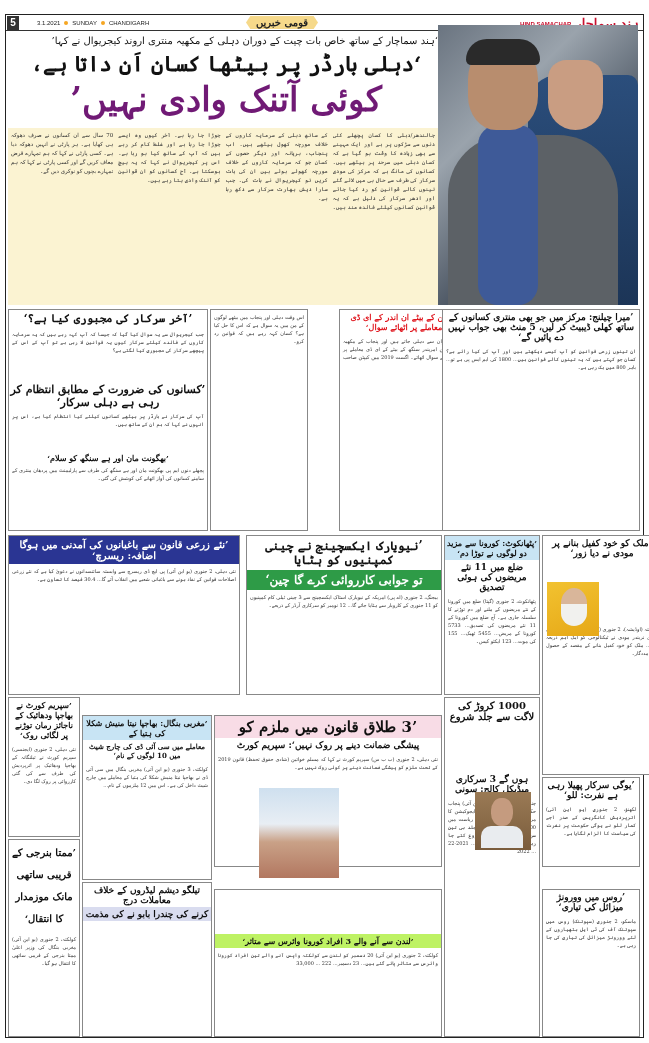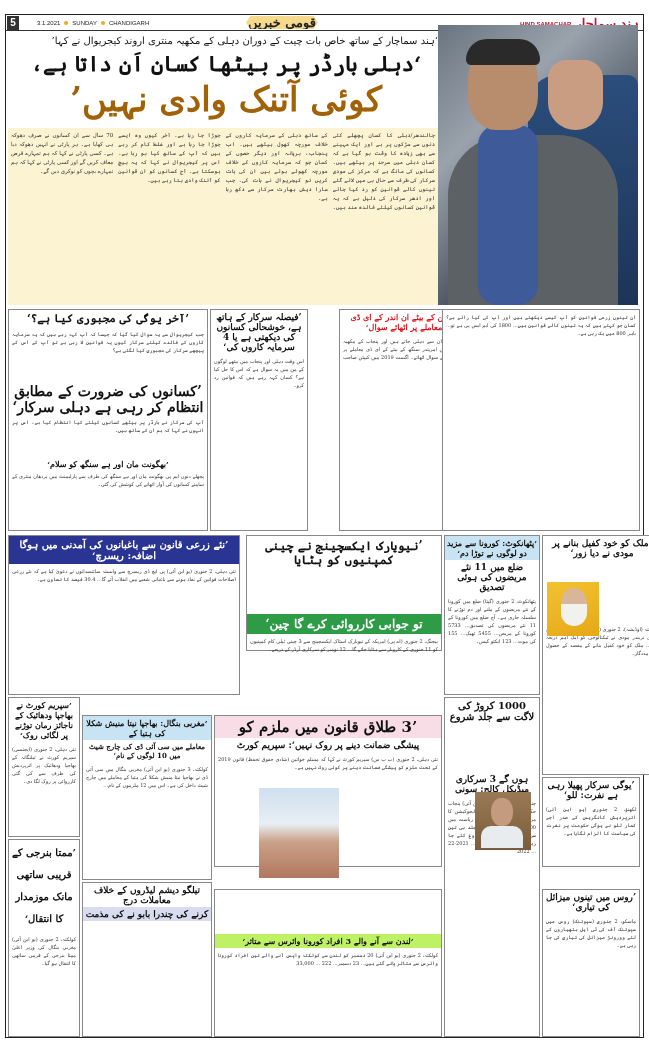--- a/index.html
+++ b/index.html
@@ -3,46 +3,46 @@
 <meta charset="utf-8">
 <style>
   * { box-sizing: border-box; margin: 0; padding: 0; }
   body { width: 649px; height: 1043px; background: #fff; font-family: "DejaVu Sans", sans-serif; position: relative; overflow: hidden; }
   .page { position: absolute; left: 5px; top: 14px; width: 639px; height: 1024px; border: 1px solid #222; background: #fff; }
   
   .hdr { position: absolute; left: 0; top: 0; width: 637px; height: 16px; border-bottom: 1px solid #333; display: flex; align-items: center; font-family: "Liberation Sans", sans-serif; font-size: 6px; }
   .pgno { background: #333; color: #fff; font-size: 10px; font-weight: bold; width: 12px; height: 14px; display: flex; align-items: center; justify-content: center; margin-left: 1px; }
   .hdr-meta { display: flex; gap: 4px; align-items: center; margin-left: 18px; color: #222; }
   .dot { width: 4px; height: 4px; border-radius: 50%; background: #f5a623; display: inline-block; }
-  .section-tab { position: absolute; left: 240px; top: 1px; width: 72px; height: 13px; background: #f6d98a; clip-path: polygon(6% 0, 94% 0, 100% 50%, 94% 100%, 6% 100%, 0 50%); display: flex; align-items: center; justify-content: center; font-family: "DejaVu Serif", serif; font-size: 13px; font-weight: bold; color: #222; direction: rtl; }
+  .section-tab { position: absolute; left: 240px; top: 1px; width: 72px; height: 13px; background: #f6d98a; clip-path: polygon(6% 0, 94% 0, 100% 50%, 94% 100%, 6% 100%, 0 50%); display: flex; align-items: center; justify-content: center; font-family: "DejaVu Serif", serif; font-size: 10px; font-weight: bold; color: #222; direction: rtl; }
   .brand { position: absolute; right: 4px; top: 1px; display: flex; align-items: center; gap: 4px; }
   .brand-en { font-size: 6px; font-weight: bold; color: #c8102e; }
   .brand-ur { font-family: "DejaVu Serif", serif; color: #c8102e; font-size: 13px; font-weight: bold; direction: rtl; }
   
   .kicker { position: absolute; left: 2px; top: 20px; width: 430px; font-family: "DejaVu Serif", serif; font-size: 10px; direction: rtl; text-align: right; color: #111; }
   .headline1 { position: absolute; left: 10px; top: 36px; width: 420px; font-family: "DejaVu Serif", serif; font-size: 21px; font-weight: bold; direction: rtl; text-align: center; color: #111; }
-  .headline2 { position: absolute; left: 10px; top: 66px; width: 420px; font-family: "DejaVu Serif", serif; font-size: 34px; font-weight: bold; direction: rtl; text-align: center; color: #a16207; line-height: 1.1; }
+  .headline2 { position: absolute; left: 10px; top: 66px; width: 420px; font-family: "DejaVu Serif", serif; font-size: 34px; font-weight: bold; direction: rtl; text-align: center; color: #701a75; line-height: 1.1; }
   .photo-kejriwal { position: absolute; left: 432px; top: 10px; width: 200px; height: 280px; background: linear-gradient(135deg,#6a7480 0%,#9aa3ac 30%,#4f5966 60%,#2e4a6b 100%); overflow: hidden; }
   .photo-kejriwal .chair { position: absolute; right: 0; top: 50px; width: 110px; height: 230px; background: linear-gradient(180deg,#2b4e7c,#1c3557); border-radius: 30px 10px 0 0; }
   .photo-kejriwal .body { position: absolute; left: 10px; top: 110px; width: 170px; height: 170px; background: #5c6166; border-radius: 60px 60px 0 0; }
   .photo-kejriwal .scarf { position: absolute; left: 40px; top: 100px; width: 60px; height: 180px; background: #3e5a98; border-radius: 20px; }
   .photo-kejriwal .head { position: absolute; left: 30px; top: 20px; width: 70px; height: 85px; background: #b88d6e; border-radius: 40%; }
   .photo-kejriwal .hair { position: absolute; left: 28px; top: 14px; width: 74px; height: 26px; background: #2a2a2a; border-radius: 40px 40px 10px 10px; }
   .photo-kejriwal .hand { position: absolute; left: 110px; top: 35px; width: 55px; height: 70px; background: #c99d82; border-radius: 20px 20px 30px 30px; }
   .lead-body { position: absolute; left: 2px; top: 113px; width: 430px; height: 177px; background: #fbf3d2; padding: 3px; display: flex; flex-direction: row-reverse; gap: 5px; }
   .col { flex: 1; font-family: "DejaVu Serif", serif; font-size: 5.5px; line-height: 9px; direction: rtl; text-align: justify; color: #222; overflow: hidden; }
   .lead-body .col { color: #333; }
   
   .box { position: absolute; border: 1px solid #888; background: #fff; }
   .h-ur { font-family: "DejaVu Serif", serif; font-weight: bold; direction: rtl; text-align: center; color: #111; }
   .lbl-red { color: #e0161e; }
   .txt { font-family: "DejaVu Serif", serif; font-size: 5px; line-height: 8px; direction: rtl; text-align: justify; color: #333; overflow: hidden; }
   .pad { padding: 3px; }
   .bar-blue { background: #2a3593; color: #fff; }
-  .bar-green { background: #2e9b47; color: #fff; margin-top: 44px; }
+  .bar-green { background: #2e9b47; color: #fff; }
   .bar-light { background: #c8e4f4; color: #111; }
   .bar-pink { background: #f8dce6; color: #111; }
   .bar-yellow { background: #bef264; color: #111; margin-top: 44px; }
   .bar-lav { background: #d9dcef; color: #111; }
   .img { position: absolute; }
   .modi { background: linear-gradient(160deg,#f2c230,#e6a817); }
   .modi .face { position: absolute; left: 14px; top: 6px; width: 26px; height: 30px; border-radius: 50%; background: #d9b69a; }
   .modi .beard { position: absolute; left: 14px; top: 22px; width: 26px; height: 22px; border-radius: 0 0 14px 14px; background: #f1f1ee; }
   .court { background: linear-gradient(180deg,#cfe0ef 0%,#e8eef4 40%,#c9a187 60%,#b27760 100%); }
   .official { background: linear-gradient(180deg,#9a7a55,#7a5c3c); }
@@ -84,48 +84,48 @@
   </div>
 
   <div class="lead-body">
     <div class="col">جالندھر/دہلی کا کسان پچھلے کئی دنوں سے سڑکوں پر ہے اور ایک مہینے سے بھی زیادہ کا وقت ہو گیا ہے کہ کسان دہلی میں سرحد پر بیٹھے ہیں۔ کسانوں کی مانگ ہے کہ مرکز کی مودی سرکار کی طرف سے حال ہی میں لائے گئے تینوں کالے قوانین کو رد کیا جائے اور ادھر سرکار کی دلیل ہے کہ یہ قوانین کسانوں کیلئے فائدہ مند ہیں۔</div>
     <div class="col">کے ساتھ دہلی کے سرمایہ کاروں کے خلاف مورچہ کھول بیٹھے ہیں۔ اب پنجاب، ہریانہ اور دیگر حصوں کے کسان جو کہ سرمایہ کاروں کے خلاف مورچہ کھولے ہوئے ہیں ان کی بات کریں تو کیجریوال نے بات کی۔ جب سارا دیش بھارت سرکار سے دکھ رہا ہے۔</div>
     <div class="col">جوڑا جا رہا ہے۔ آخر کیوں وہ ایسے جوڑا جا رہا ہے اور غلط کام کر رہے ہیں کہ آپ کے ساتھ کیا ہو رہا ہے۔ اس پر کیجریوال نے کہا کہ یہ بیچ ہوسکتا ہے۔ آج کسانوں کو ان قوانین کو آتنک وادی بتا رہے ہیں۔</div>
     <div class="col">70 سال سے ان کسانوں نے صرف دھوکہ ہی کھایا ہے۔ ہر پارٹی نے انہیں دھوکہ دیا ہے۔ کسی پارٹی نے کہا کہ ہم تمہارے قرض معاف کریں گے اور کسی پارٹی نے کہا کہ ہم تمہارے بچوں کو نوکری دیں گے۔</div>
   </div>
 
   <div class="box" style="left:2px;top:294px;width:200px;height:222px;">
-    <div class="h-ur" style="font-size:11px;padding:2px;">’آخر یوگی کی مجبوری کیا ہے؟‘</div>
+    <div class="h-ur" style="font-size:11px;padding:2px;">’آخر سرکار کی مجبوری کیا ہے؟‘</div>
     <div class="txt pad" style="height:56px;">جب کیجریوال سے یہ سوال کیا گیا کہ جیسا کہ آپ کہہ رہے ہیں کہ یہ سرمایہ کاروں کے فائدے کیلئے سرکار کیوں یہ قوانین لا رہی ہے تو آپ کے اس کے پیچھے سرکار کی مجبوری کیا لگتی ہے؟</div>
-    <div class="h-ur" style="font-size:14px;">’کسانوں کی ضرورت کے مطابق انتظام کر رہی ہے دہلی سرکار‘</div>
+    <div class="h-ur" style="font-size:11px;">’کسانوں کی ضرورت کے مطابق انتظام کر رہی ہے دہلی سرکار‘</div>
     <div class="txt pad" style="height:44px;">آپ کی سرکار نے بارڈر پر بیٹھے کسانوں کیلئے کیا انتظام کیا ہے، اس پر انہوں نے کہا کہ ہم ان کے ساتھ ہیں۔</div>
     <div class="h-ur" style="font-size:8px;">’بھگونت مان اور ہے سنگھ کو سلام‘</div>
     <div class="txt pad" style="height:50px;">پچھلے دنوں ایم پی بھگونت مان اور ہے سنگھ کی طرف سے پارلیمنٹ میں پردھان منتری کے سامنے کسانوں کی آواز اٹھانے کی کوشش کی گئی۔</div>
   </div>
 
   <div class="box" style="left:204px;top:294px;width:98px;height:222px;">
-    <div class="h-ur" style="font-size:9px;padding:2px;">’فیصلہ سرکار کے ہاتھ ہے، خوشحالی کسانوں کی دیکھتی ہے یا 4 سرمایہ کاروں کی‘</div>
     <div class="txt pad" style="height:180px;">اس وقت دہلی اور پنجاب میں بیٹھے لوگوں کے من میں یہ سوال ہے کہ اس کا حل کیا ہے؟ کسان کہہ رہے ہیں کہ قوانین رد کرو۔</div>
   </div>
 
   <div class="box" style="left:304px;top:294px;width:130px;height:222px;margin-left:29px;">
     <div class="h-ur lbl-red" style="font-size:8px;padding:2px;">’کیپٹن کے بیٹے ان اندر کے ای ڈی معاملے پر اٹھائے سوال‘</div>
     <div class="txt pad" style="height:190px;">آپ نے دوران سے دہلی جاتے ہیں اور پنجاب کے مکھیہ منتری کیپٹن امریندر سنگھ کے بیٹے کے ای ڈی معاملے پر کیجریوال نے سوال اٹھائے۔ اگست 2019 میں کیپٹن صاحب نے...</div>
   </div>
 
   <div class="box" style="left:436px;top:294px;width:198px;height:222px;">
+    <div class="h-ur" style="font-size:9px;padding:2px;">’میرا چیلنج: مرکز میں جو بھی منتری کسانوں کے ساتھ کھلی ڈیبیٹ کر لیں، 5 منٹ بھی جواب نہیں دے پائیں گے‘</div>
     <div class="txt pad" style="height:180px;">ان تینوں زرعی قوانین کو آپ کیسے دیکھتے ہیں اور آپ کی کیا رائے ہے؟ کسان جو کہتے ہیں کہ یہ تینوں کالے قوانین ہیں... 1800 کی ایم ایس پی ہے تو... باہر 800 میں بک رہی ہے۔</div>
   </div>
 
   <div class="box" style="left:2px;top:520px;width:232px;height:160px;">
     <div class="h-ur bar-blue" style="font-size:10px;padding:3px;">’نئے زرعی قانون سے باغبانوں کی آمدنی میں ہوگا اضافہ: ریسرچ‘</div>
     <div class="txt pad" style="height:130px;">نئی دہلی، 2 جنوری (یو این آئی) پی ایچ ڈی ریسرچ سے وابستہ سائنسدانوں نے دعویٰ کیا ہے کہ نئے زرعی اصلاحات قوانین کے نفاذ ہونے سے باغبانی شعبے میں انقلاب آئے گا... 30.4 فیصد کا تعاون ہے۔</div>
   </div>
 
-  <div class="box" style="left:240px;top:520px;width:196px;height:116px;">
+  <div class="box" style="left:240px;top:520px;width:196px;height:160px;">
     <div class="h-ur" style="font-size:12px;padding:3px;">’نیویارک ایکسچینج نے چینی کمپنیوں کو ہٹایا</div>
     <div class="h-ur bar-green" style="font-size:12px;padding:3px;">تو جوابی کارروائی کرے گا چین‘</div>
     <div class="txt pad" style="height:96px;">بیجنگ، 2 جنوری (اے پی) امریکہ کے نیویارک اسٹاک ایکسچینج سے 3 چینی ٹیلی کام کمپنیوں کو 11 جنوری کے کاروبار سے ہٹایا جائے گا... 12 نومبر کو سرکاری آرڈر کے ذریعے۔</div>
   </div>
 
   <div class="box" style="left:438px;top:520px;width:96px;height:160px;">
     <div class="h-ur bar-light" style="font-size:8px;padding:2px;">’پٹھانکوٹ: کورونا سے مزید دو لوگوں نے توڑا دم‘</div>
     <div class="h-ur" style="font-size:9px;padding:2px;">ضلع میں 11 نئے مریضوں کی ہوئی تصدیق</div>
     <div class="txt pad" style="height:110px;">پٹھانکوٹ، 2 جنوری (گپتا) ضلع میں کورونا کے نئے مریضوں کے ملنے اور دم توڑنے کا سلسلہ جاری ہے۔ آج ضلع میں کورونا کے 11 نئے مریضوں کی تصدیق... 5733 کورونا کے مریض... 5455 ٹھیک... 155 کی موت... 123 ایکٹو کیس۔</div>
   </div>
@@ -181,17 +181,17 @@
     <div class="h-ur" style="font-size:10px;padding:2px;line-height:22px;">’ممتا بنرجی کے قریبی ساتھی مانک موزمدار کا انتقال‘</div>
     <div class="txt pad" style="height:90px;">کولکتہ، 2 جنوری (یو این آئی) مغربی بنگال کی وزیر اعلیٰ ممتا بنرجی کے قریبی ساتھی کا انتقال ہو گیا۔</div>
   </div>
 
   <div class="box" style="left:76px;top:867px;width:130px;height:155px;">
     <div class="h-ur" style="font-size:9px;padding:2px;">تیلگو دیشم لیڈروں کے خلاف معاملات درج</div>
     <div class="h-ur bar-lav" style="font-size:9px;padding:2px;">کرنے کی چندرا بابو نے کی مذمت</div>
   </div>
 
   <div class="box" style="left:536px;top:874px;width:98px;height:148px;">
-    <div class="h-ur" style="font-size:9px;padding:2px;">’روس میں تینوں میزائل کی تیاری‘</div>
+    <div class="h-ur" style="font-size:9px;padding:2px;">’روس میں وورونژ میزائل کی تیاری‘</div>
     <div class="txt pad" style="height:100px;">ماسکو، 2 جنوری (سپوتنک) روس میں سپوتنک آف کی ٹی ایل ہتھیاروں کے لئے وورونژ میزائل کی تیاری کی جا رہی ہے۔</div>
   </div>
 
 </div>
 
 </body></html>

